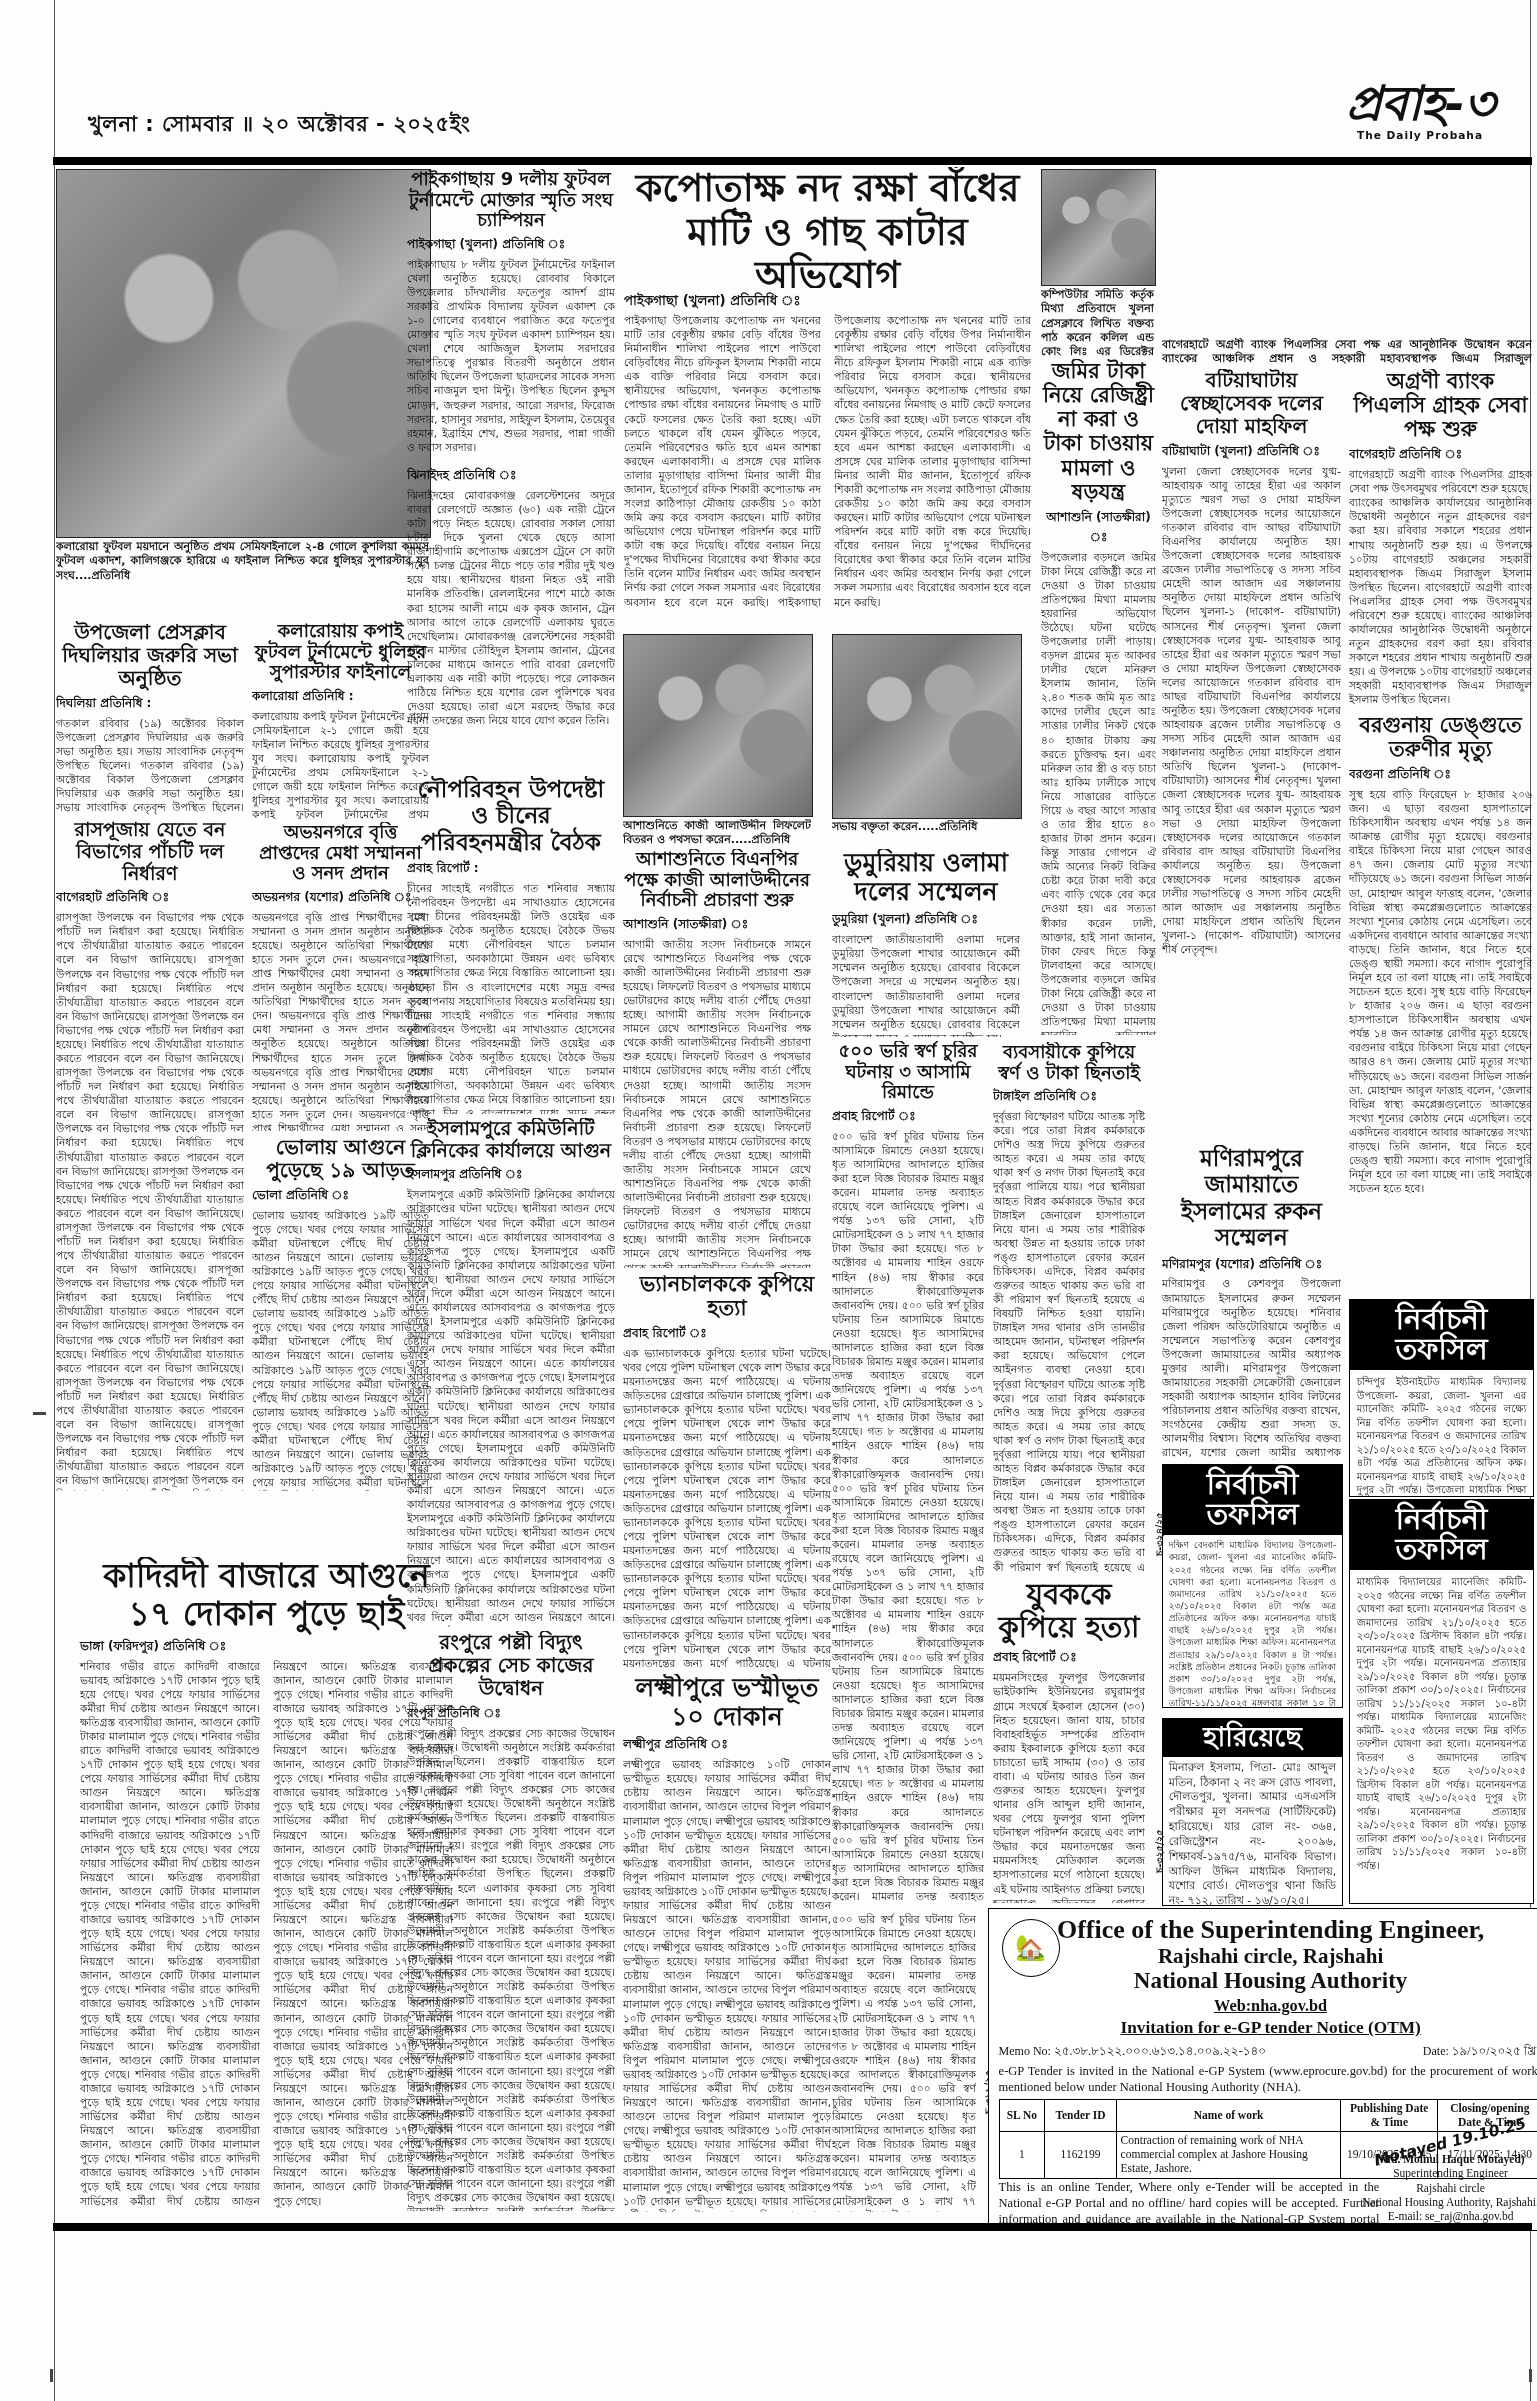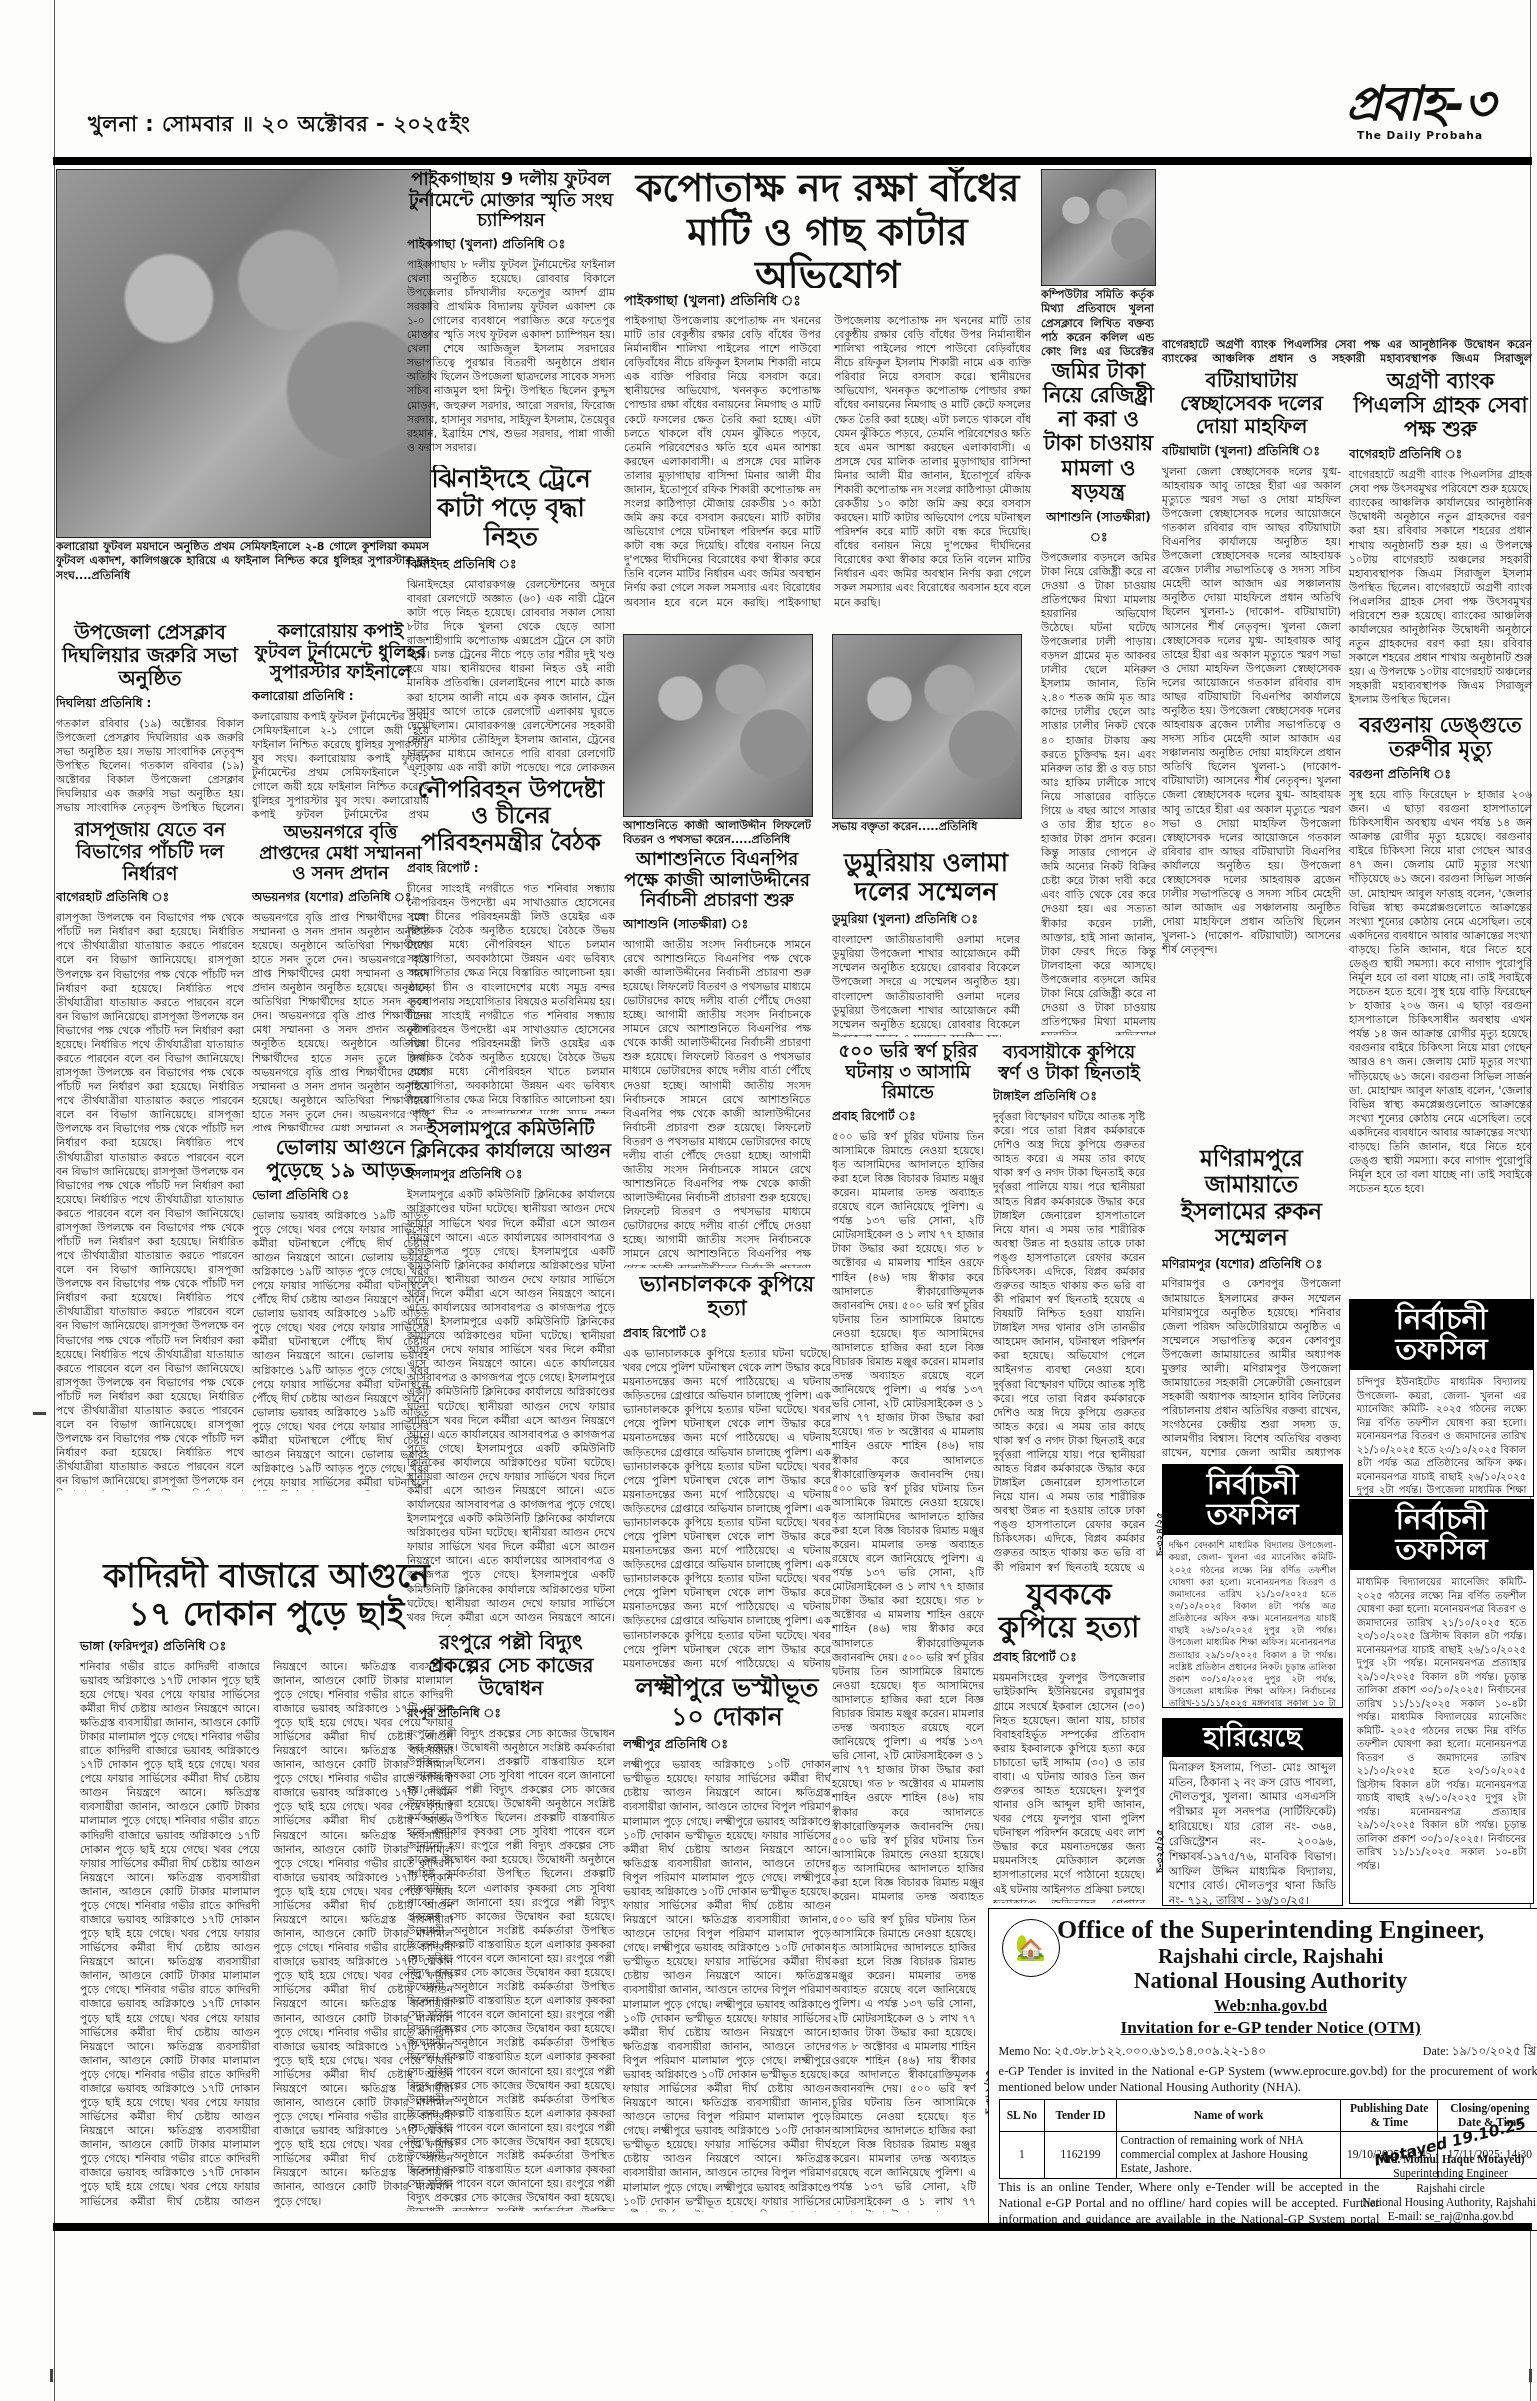--- a/index.html
+++ b/index.html
@@ -109,21 +109,20 @@
     <div class="byline">ভাঙ্গা (ফরিদপুর) প্রতিনিধি ঃ</div>
     <div class="bd bd2">শনিবার গভীর রাতে কাদিরদী বাজারে ভয়াবহ অগ্নিকাণ্ডে ১৭টি দোকান পুড়ে ছাই হয়ে গেছে। খবর পেয়ে ফায়ার সার্ভিসের কর্মীরা দীর্ঘ চেষ্টায় আগুন নিয়ন্ত্রণে আনে। ক্ষতিগ্রস্ত ব্যবসায়ীরা জানান, আগুনে কোটি টাকার মালামাল পুড়ে গেছে। শনিবার গভীর রাতে কাদিরদী বাজারে ভয়াবহ অগ্নিকাণ্ডে ১৭টি দোকান পুড়ে ছাই হয়ে গেছে। খবর পেয়ে ফায়ার সার্ভিসের কর্মীরা দীর্ঘ চেষ্টায় আগুন নিয়ন্ত্রণে আনে। ক্ষতিগ্রস্ত ব্যবসায়ীরা জানান, আগুনে কোটি টাকার মালামাল পুড়ে গেছে। শনিবার গভীর রাতে কাদিরদী বাজারে ভয়াবহ অগ্নিকাণ্ডে ১৭টি দোকান পুড়ে ছাই হয়ে গেছে। খবর পেয়ে ফায়ার সার্ভিসের কর্মীরা দীর্ঘ চেষ্টায় আগুন নিয়ন্ত্রণে আনে। ক্ষতিগ্রস্ত ব্যবসায়ীরা জানান, আগুনে কোটি টাকার মালামাল পুড়ে গেছে। শনিবার গভীর রাতে কাদিরদী বাজারে ভয়াবহ অগ্নিকাণ্ডে ১৭টি দোকান পুড়ে ছাই হয়ে গেছে। খবর পেয়ে ফায়ার সার্ভিসের কর্মীরা দীর্ঘ চেষ্টায় আগুন নিয়ন্ত্রণে আনে। ক্ষতিগ্রস্ত ব্যবসায়ীরা জানান, আগুনে কোটি টাকার মালামাল পুড়ে গেছে। শনিবার গভীর রাতে কাদিরদী বাজারে ভয়াবহ অগ্নিকাণ্ডে ১৭টি দোকান পুড়ে ছাই হয়ে গেছে। খবর পেয়ে ফায়ার সার্ভিসের কর্মীরা দীর্ঘ চেষ্টায় আগুন নিয়ন্ত্রণে আনে। ক্ষতিগ্রস্ত ব্যবসায়ীরা জানান, আগুনে কোটি টাকার মালামাল পুড়ে গেছে। শনিবার গভীর রাতে কাদিরদী বাজারে ভয়াবহ অগ্নিকাণ্ডে ১৭টি দোকান পুড়ে ছাই হয়ে গেছে। খবর পেয়ে ফায়ার সার্ভিসের কর্মীরা দীর্ঘ চেষ্টায় আগুন নিয়ন্ত্রণে আনে। ক্ষতিগ্রস্ত ব্যবসায়ীরা জানান, আগুনে কোটি টাকার মালামাল পুড়ে গেছে। শনিবার গভীর রাতে কাদিরদী বাজারে ভয়াবহ অগ্নিকাণ্ডে ১৭টি দোকান পুড়ে ছাই হয়ে গেছে। খবর পেয়ে ফায়ার সার্ভিসের কর্মীরা দীর্ঘ চেষ্টায় আগুন নিয়ন্ত্রণে আনে। ক্ষতিগ্রস্ত ব্যবসায়ীরা জানান, আগুনে কোটি টাকার মালামাল পুড়ে গেছে। শনিবার গভীর রাতে কাদিরদী বাজারে ভয়াবহ অগ্নিকাণ্ডে ১৭টি দোকান পুড়ে ছাই হয়ে গেছে। খবর পেয়ে ফায়ার সার্ভিসের কর্মীরা দীর্ঘ চেষ্টায় আগুন নিয়ন্ত্রণে আনে। ক্ষতিগ্রস্ত ব্যবসায়ীরা জানান, আগুনে কোটি টাকার মালামাল পুড়ে গেছে। শনিবার গভীর রাতে কাদিরদী বাজারে ভয়াবহ অগ্নিকাণ্ডে ১৭টি দোকান পুড়ে ছাই হয়ে গেছে। খবর পেয়ে ফায়ার সার্ভিসের কর্মীরা দীর্ঘ চেষ্টায় আগুন নিয়ন্ত্রণে আনে। ক্ষতিগ্রস্ত ব্যবসায়ীরা জানান, আগুনে কোটি টাকার মালামাল পুড়ে গেছে। শনিবার গভীর রাতে কাদিরদী বাজারে ভয়াবহ অগ্নিকাণ্ডে ১৭টি দোকান পুড়ে ছাই হয়ে গেছে। খবর পেয়ে ফায়ার সার্ভিসের কর্মীরা দীর্ঘ চেষ্টায় আগুন নিয়ন্ত্রণে আনে। ক্ষতিগ্রস্ত ব্যবসায়ীরা জানান, আগুনে কোটি টাকার মালামাল পুড়ে গেছে। শনিবার গভীর রাতে কাদিরদী বাজারে ভয়াবহ অগ্নিকাণ্ডে ১৭টি দোকান পুড়ে ছাই হয়ে গেছে। খবর পেয়ে ফায়ার সার্ভিসের কর্মীরা দীর্ঘ চেষ্টায় আগুন নিয়ন্ত্রণে আনে। ক্ষতিগ্রস্ত ব্যবসায়ীরা জানান, আগুনে কোটি টাকার মালামাল পুড়ে গেছে। শনিবার গভীর রাতে কাদিরদী বাজারে ভয়াবহ অগ্নিকাণ্ডে ১৭টি দোকান পুড়ে ছাই হয়ে গেছে। খবর পেয়ে ফায়ার সার্ভিসের কর্মীরা দীর্ঘ চেষ্টায় আগুন নিয়ন্ত্রণে আনে। ক্ষতিগ্রস্ত ব্যবসায়ীরা জানান, আগুনে কোটি টাকার মালামাল পুড়ে গেছে। শনিবার গভীর রাতে কাদিরদী বাজারে ভয়াবহ অগ্নিকাণ্ডে ১৭টি দোকান পুড়ে ছাই হয়ে গেছে। খবর পেয়ে ফায়ার সার্ভিসের কর্মীরা দীর্ঘ চেষ্টায় আগুন নিয়ন্ত্রণে আনে। ক্ষতিগ্রস্ত ব্যবসায়ীরা জানান, আগুনে কোটি টাকার মালামাল পুড়ে গেছে।</div>
   </div>
 
   <div class="art" style="left:407px;top:169px;width:208px;height:292px;">
     <h2 class="hl s19">পাইকগাছায় 9 দলীয় ফুটবল টুর্নামেন্টে মোক্তার স্মৃতি সংঘ চ্যাম্পিয়ন</h2>
     <div class="byline">পাইকগাছা (খুলনা) প্রতিনিধি ঃ</div>
     <div class="bd">পাইকগাছায় ৮ দলীয় ফুটবল টুর্নামেন্টের ফাইনাল খেলা অনুষ্ঠিত হয়েছে। রোববার বিকালে উপজেলার চাঁদখালীর ফতেপুর আদর্শ গ্রাম সরকারি প্রাথমিক বিদ্যালয় ফুটবল একাদশ কে ১-০ গোলের ব্যবধানে পরাজিত করে ফতেপুর মোক্তার স্মৃতি সংঘ ফুটবল একাদশ চ্যাম্পিয়ন হয়। খেলা শেষে আজিজুল ইসলাম সরদারের সভাপতিত্বে পুরস্কার বিতরণী অনুষ্ঠানে প্রধান অতিথি ছিলেন উপজেলা ছাত্রদলের সাবেক সদস্য সচিব নাজমুল হুদা মিন্টু। উপস্থিত ছিলেন কুদ্দুস মোড়ল, জহুরুল সরদার, আরো সরদার, ফিরোজ সরদার, হাসানুর সরদার, সাইফুল ইসলাম, তৈয়েবুর রহমান, ইব্রাহিম শেখ, শুভর সরদার, পান্না গাজী ও ফরাস সরদার।</div>
   </div>
   <div class="art" style="left:407px;top:465px;width:208px;height:307px;">
-    <h2 class="hl s26">ঝিনাইদহে ট্রেনে কাটা পড়ে বৃদ্ধা নিহত</h2>
     <div class="byline">ঝিনাইদহ প্রতিনিধি ঃ</div>
     <div class="bd">ঝিনাইদহের মোবারকগঞ্জ রেলস্টেশনের অদূরে বাবরা রেলগেটে অজ্ঞাত (৬০) এক নারী ট্রেনে কাটা পড়ে নিহত হয়েছে। রোববার সকাল সোয়া ৮টার দিকে খুলনা থেকে ছেড়ে আসা রাজশাহীগামি কপোতাক্ষ এক্সপ্রেস ট্রেনে সে কাটা পড়ে। চলন্ত ট্রেনের নীচে পড়ে তার শরীর দুই খণ্ড হয়ে যায়। স্থানীয়দের ধারনা নিহত ওই নারী মানষিক প্রতিবন্ধি। রেললাইনের পাশে মাঠে কাজ করা হাসেম আলী নামে এক কৃষক জানান, ট্রেন আসার আগে তাকে রেলগেটি এলাকায় ঘুরতে দেখেছিলাম। মোবারকগঞ্জ রেলস্টেশনের সহকারী স্টেশন মাস্টার তৌহিদুল ইসলাম জানান, ট্রেনের চালকের মাধ্যমে জানতে পারি বাবরা রেলগেটি এলাকায় এক নারী কাটা পড়েছে। পরে লোকজন পাঠিয়ে নিশ্চিত হয়ে যশোর রেল পুলিশকে খবর দেওয়া হয়েছে। তারা এসে মরদেহ উদ্ধার করে ময়না তদন্তের জন্য নিয়ে যাবে যোগ করেন তিনি।</div>
   </div>
   <div class="art" style="left:407px;top:776px;width:208px;height:338px;">
     <h2 class="hl s24">নৌপরিবহন উপদেষ্টা ও চীনের পরিবহনমন্ত্রীর বৈঠক</h2>
     <div class="byline">প্রবাহ রিপোর্ট :</div>
     <div class="bd">চীনের সাংহাই নগরীতে গত শনিবার সন্ধ্যায় নৌপরিবহন উপদেষ্টা এম সাখাওয়াত হোসেনের সঙ্গে চীনের পরিবহনমন্ত্রী লিউ ওয়েইর এক দ্বিপক্ষিক বৈঠক অনুষ্ঠিত হয়েছে। বৈঠকে উভয় দেশের মধ্যে নৌপরিবহন খাতে চলমান সহযোগিতা, অবকাঠামো উন্নয়ন এবং ভবিষ্যৎ সহযোগিতার ক্ষেত্র নিয়ে বিস্তারিত আলোচনা হয়। এছাড়া চীন ও বাংলাদেশের মধ্যে সমুদ্র বন্দর ব্যবস্থাপনায় সহযোগিতার বিষয়েও মতবিনিময় হয়। চীনের সাংহাই নগরীতে গত শনিবার সন্ধ্যায় নৌপরিবহন উপদেষ্টা এম সাখাওয়াত হোসেনের সঙ্গে চীনের পরিবহনমন্ত্রী লিউ ওয়েইর এক দ্বিপক্ষিক বৈঠক অনুষ্ঠিত হয়েছে। বৈঠকে উভয় দেশের মধ্যে নৌপরিবহন খাতে চলমান সহযোগিতা, অবকাঠামো উন্নয়ন এবং ভবিষ্যৎ সহযোগিতার ক্ষেত্র নিয়ে বিস্তারিত আলোচনা হয়। এছাড়া চীন ও বাংলাদেশের মধ্যে সমুদ্র বন্দর ব্যবস্থাপনায় সহযোগিতার বিষয়েও মতবিনিময় হয়।</div>
   </div>
   <div class="art" style="left:407px;top:1118px;width:208px;height:509px;">
     <h2 class="hl s20">ইসলামপুরে কমিউনিটি ক্লিনিকের কার্যালয়ে আগুন</h2>

